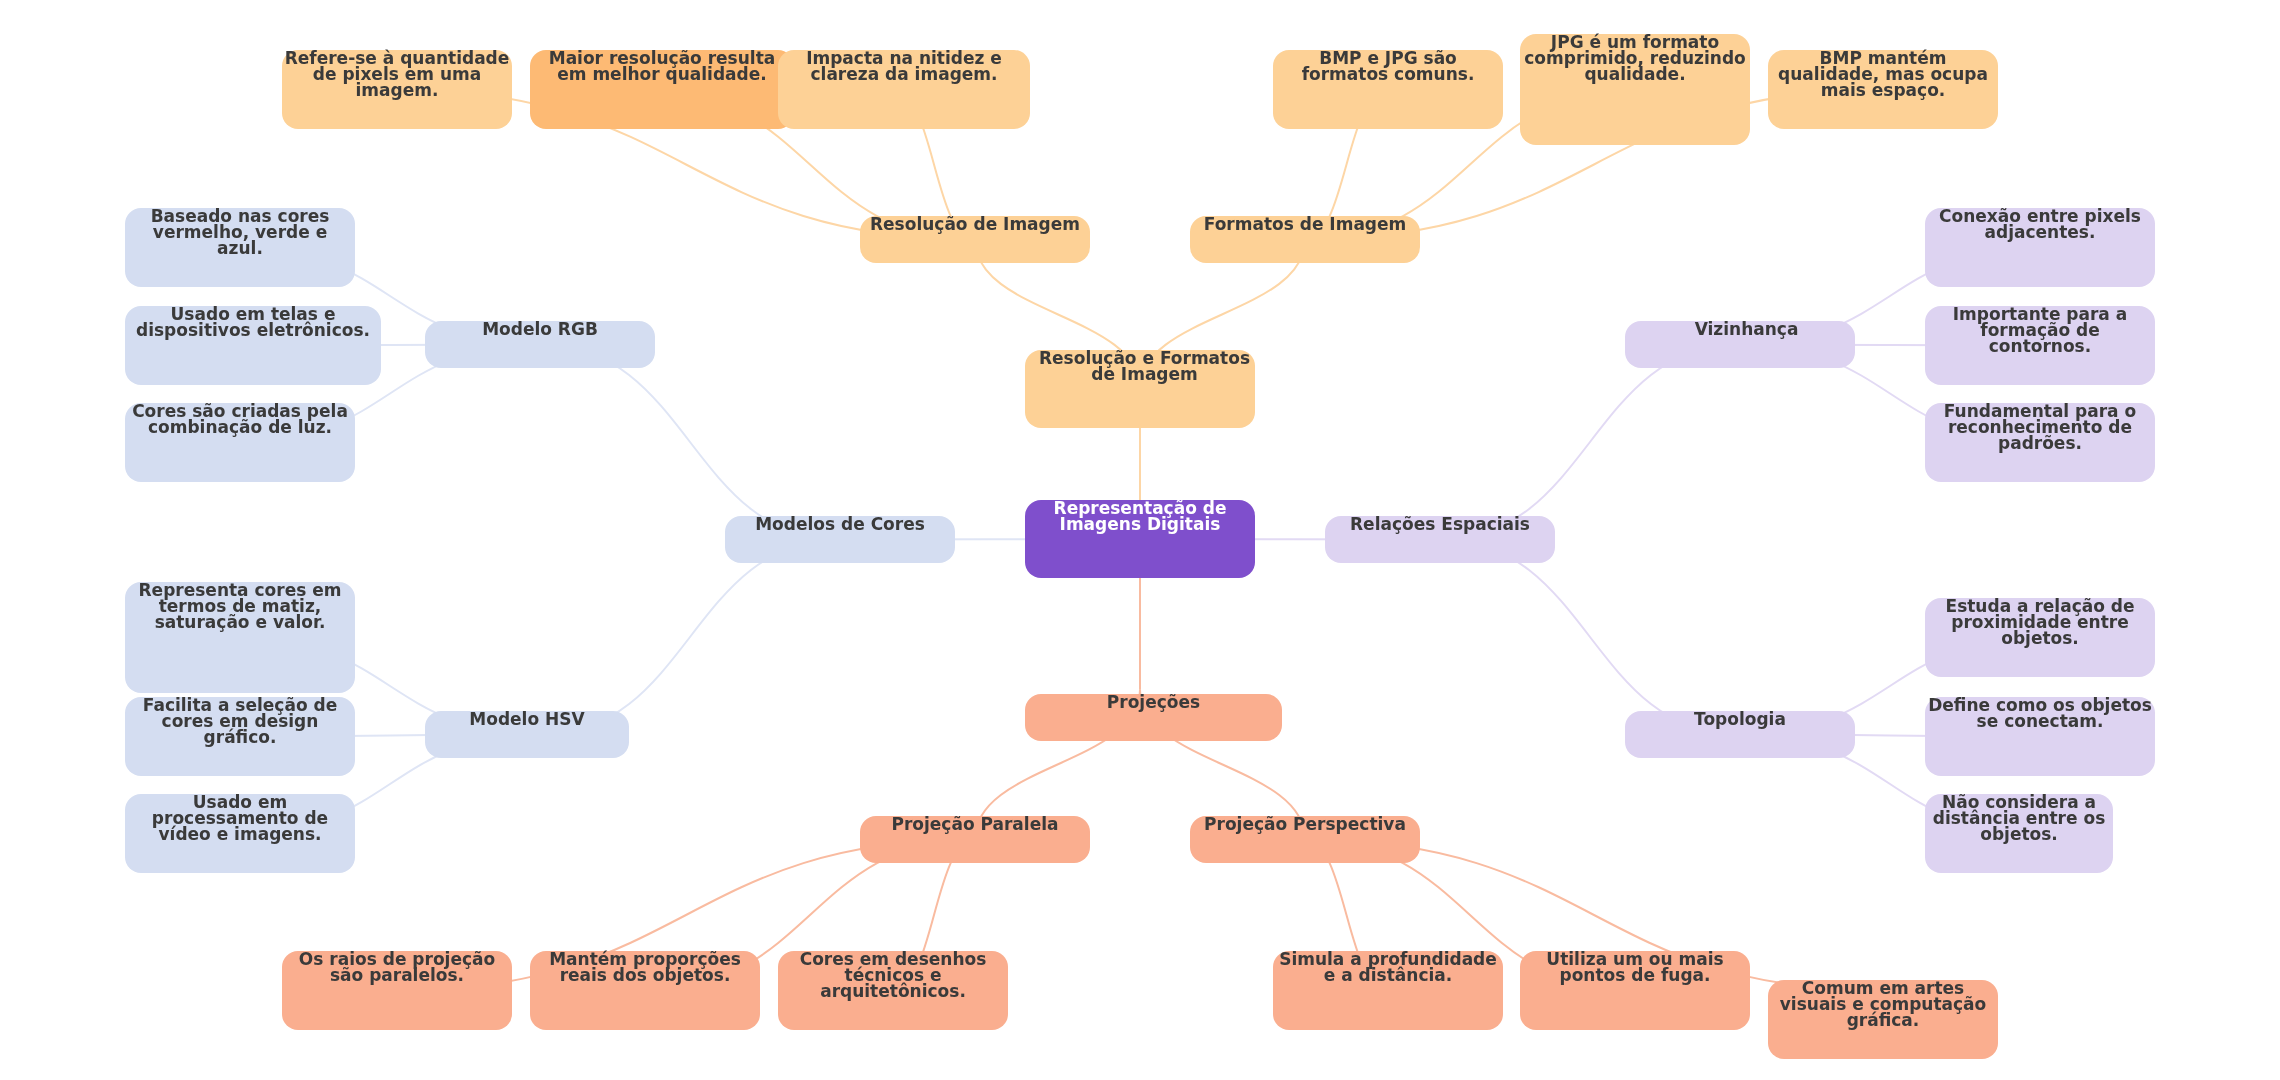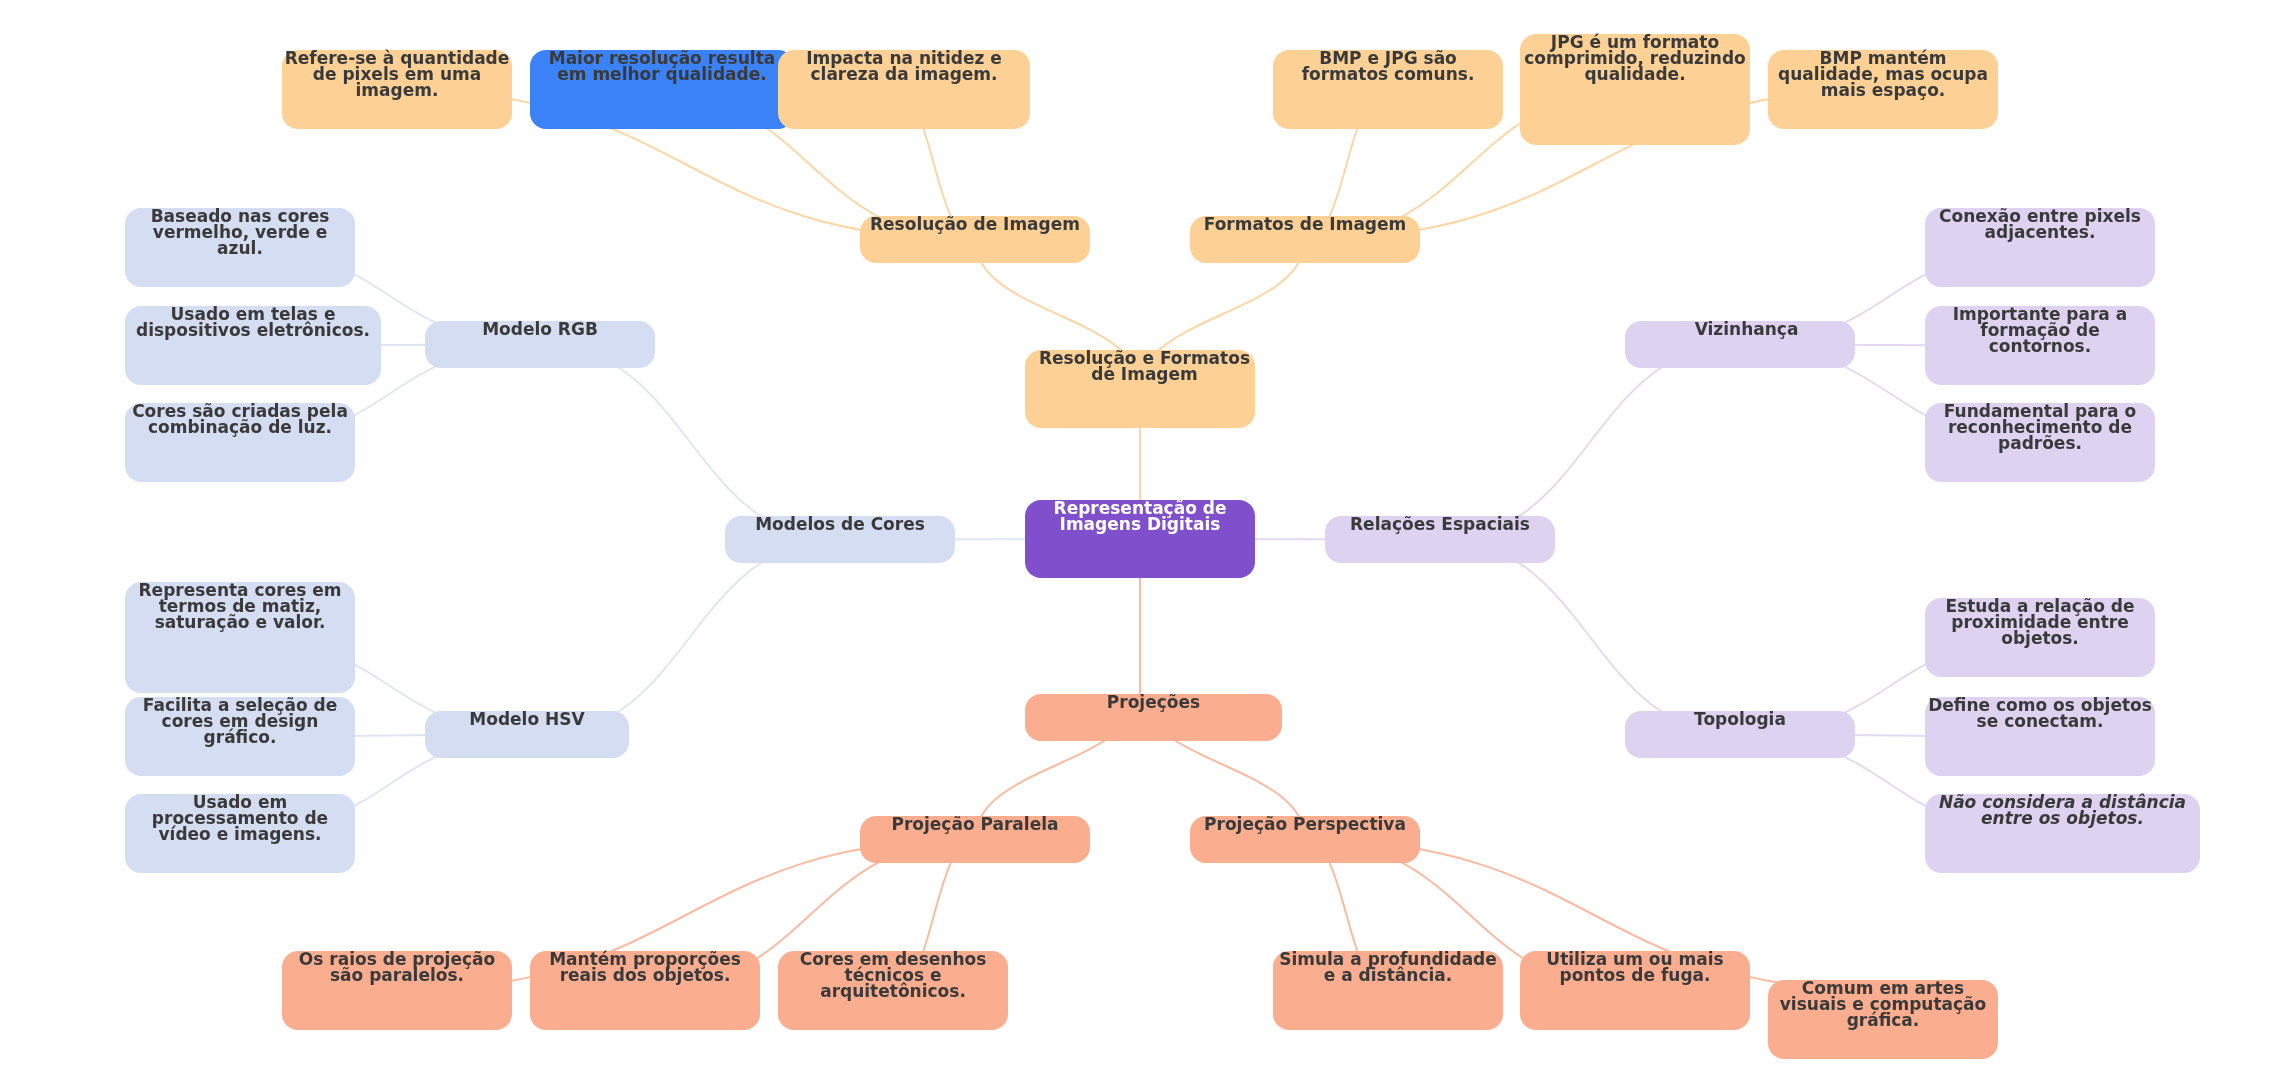--- a/index.html
+++ b/index.html
@@ -64,21 +64,21 @@
 </div>
 <div class="node" id="n-b0c0" style="left: 860px; top: 216px; width: 230px; height: 47px; background: rgb(253, 209, 150);">
   <span>Resolução de Imagem</span>
 </div>
 <div class="node" id="n-b0c1" style="left: 1190px; top: 216px; width: 230px; height: 47px; background: rgb(253, 209, 150);">
   <span>Formatos de Imagem</span>
 </div>
 <div class="node" id="n-b0c0l0" style="left: 282px; top: 50px; width: 230px; height: 79px; background: rgb(253, 209, 150);">
   <span>Refere-se à quantidade de pixels em uma imagem.</span>
   </div>
-<div class="node" id="n-b0c0l1" style="left: 530px; top: 50px; width: 264px; height: 79px; background: #3b82f6;">
+<div class="node" id="n-b0c0l1" style="left: 530px; top: 50px; width: 264px; height: 79px; background: #fdba74;">
   <span>Maior resolução resulta em melhor qualidade.</span>
   </div>
 <div class="node" id="n-b0c0l2" style="left: 778px; top: 50px; width: 252px; height: 79px; background: rgb(253, 209, 150);">
   <span>Impacta na nitidez e clareza da imagem.</span>
   </div>
 <div class="node" id="n-b0c1l0" style="left: 1273px; top: 50px; width: 230px; height: 79px; background: rgb(253, 209, 150);">
   <span>BMP e JPG são formatos comuns.</span>
   </div>
 <div class="node" id="n-b0c1l1" style="left: 1520px; top: 34px; width: 230px; height: 111px; background: rgb(253, 209, 150);">
   <span>JPG é um formato comprimido, reduzindo qualidade.</span>
@@ -132,21 +132,21 @@
   </div>
 <div class="node" id="n-b2c0l2" style="left: 1925px; top: 403px; width: 230px; height: 79px; background: rgb(221, 211, 241);">
   <span>Fundamental para o reconhecimento de padrões.</span>
   </div>
 <div class="node" id="n-b2c1l0" style="left: 1925px; top: 598px; width: 230px; height: 79px; background: rgb(221, 211, 241);">
   <span>Estuda a relação de proximidade entre objetos.</span>
   </div>
 <div class="node" id="n-b2c1l1" style="left: 1925px; top: 697px; width: 230px; height: 79px; background: rgb(221, 211, 241);">
   <span>Define como os objetos se conectam.</span>
   </div>
-<div class="node" id="n-b2c1l2" style="left: 1925px; top: 794px; width: 275px; height: 79px; background: rgb(221, 211, 241); font-style: italic;">
+<div class="node" id="n-b2c1l2" style="left: 1925px; top: 794px; width: 188px; height: 79px; background: rgb(221, 211, 241);">
   <span>Não considera a distância entre os objetos.</span>
   </div>
 
 <div class="node" id="n-b3" style="left: 1025px; top: 670px; width: 257px; height: 47px; background: rgb(250, 174, 143); margin-top: 24px;">
   <span>Projeções</span>
 </div>
 <div class="node" id="n-b3c0" style="left: 860px; top: 816px; width: 230px; height: 47px; background: rgb(250, 174, 143);">
   <span>Projeção Paralela</span>
 </div>
 <div class="node" id="n-b3c1" style="left: 1190px; top: 816px; width: 230px; height: 47px; background: rgb(250, 174, 143);">

